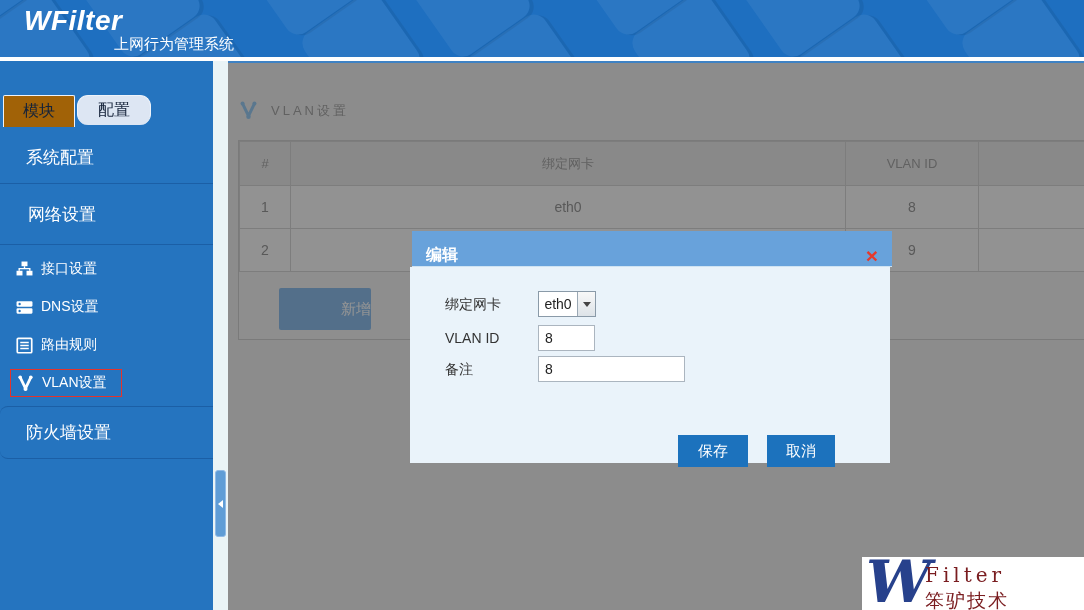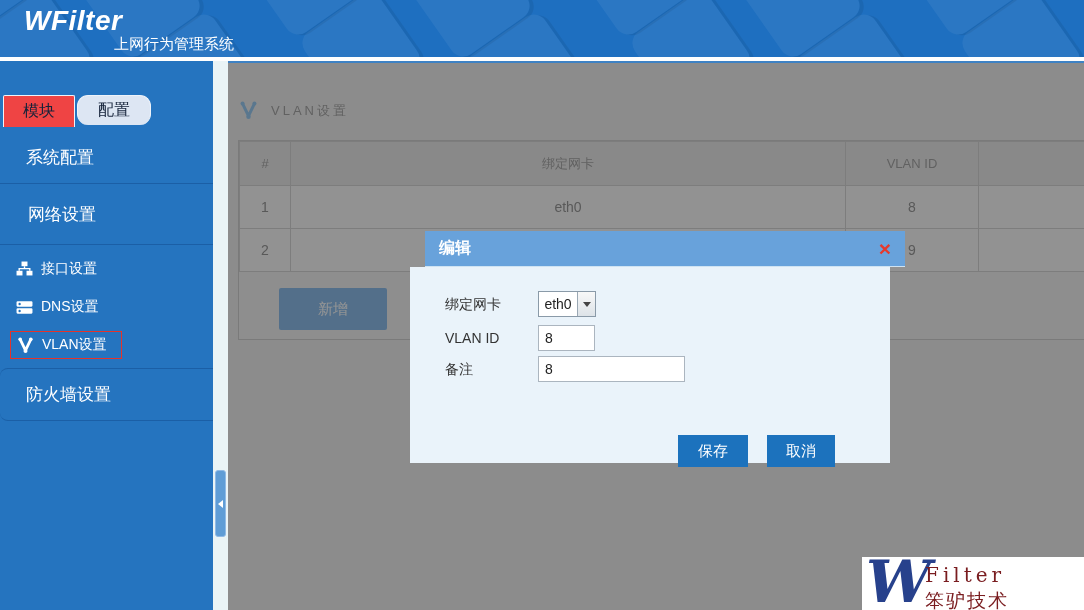--- a/index.html
+++ b/index.html
@@ -16,21 +16,21 @@
   .app-logo { position:absolute; left:24px; top:5px; color:#fff; font-size:28px;
               font-weight:bold; letter-spacing:0.5px;font-style:italic; }
   .app-subtitle { position:absolute; left:114px; top:35px; color:#fff; font-size:15px; }
 
   
   .sidebar { position:absolute; left:0; top:61px; width:213px; height:549px; background:#2574bf; }
   .tabs { position:absolute; left:0; top:34px; width:213px; height:32px; }
   .tab { position:absolute; top:0; height:32px; display:flex; align-items:center;
          justify-content:center; font-size:16px; color:#15233a; cursor:pointer;
          border:1px solid #eef3fa; border-bottom:none; border-radius:2px 2px 0 0; }
-  .tab-active { left:3px; width:72px; background:#ef4444; }
+  .tab-active { left:3px; width:72px; background:#a16207; }
   .tab-idle { left:77px; width:74px; height:30px; background:#dde6f3;border-radius:11px; }
   .menu { position:absolute; left:0; top:70px; width:250px; }
   .menu-item { height:53px; display:flex; align-items:center; justify-content:space-between;
                padding:0 18px 0 26px; color:#fff; font-size:17px; cursor:pointer;
                border-bottom:1px solid #1b5fa6; }
   .menu-item.tall { height:61px;padding-left:28px; }
   .submenu { padding:5px 0 4px 0; }
   .submenu-item { height:38px; display:flex; align-items:center; padding-left:16px;
                   color:#fff; font-size:14px; cursor:pointer; }
   .submenu-item .icon { width:17px; height:17px; margin-right:8px; display:inline-flex; }
@@ -57,30 +57,30 @@
   .page-title .ticon { width:19px; height:19px; display:inline-flex; }
   .page-title .ttext { margin-left:13px; font-size:13px; color:#a8a8a8; letter-spacing:3px; }
   .panel { position:absolute; left:10px; top:79px; width:850px; border:1px solid #d2d2d2;
            background:#f4f4f4; }
   table.grid { width:100%; border-collapse:collapse; table-layout:fixed; }
   table.grid th { height:44px; background:#ededed; color:#a8a8a8; font-weight:normal;
                   font-size:13px; border:1px solid #d8d8d8; text-align:center; }
   table.grid td { height:43px; background:#fbfbfb; color:#9a9a9a; font-size:14px;
                   border:1px solid #d8d8d8; text-align:center; }
   .add-row { position:relative; height:67px; }
-  .add-btn { position:absolute; left:40px; top:16px; width:108px; height:42px;
+  .add-btn { position:absolute; left:40px; top:16px; width:92px; height:42px;
              background:#8fc0ee; color:#ffffff; font-size:15px; border:none;
-             border-radius:2px; cursor:pointer; }
+             border-radius:2px; cursor:pointer;text-align:right; }
   .dim-overlay { position:absolute; left:0; top:0; width:100%; height:100%;
                  background:rgba(0,0,0,0.42); z-index:10; }
 
   
   .modal { position:absolute; left:410px; top:231px; width:480px; height:232px; z-index:30; }
-  .modal-header { position:absolute; left:15px; top:0; width:100%; height:36px; background:#68a2db;
-                  border-bottom:1px solid #cfe3f2; display:flex; align-items:center;
+  .modal-header { position:absolute; left:2px; top:0; width:100%; height:36px; background:#68a2db;
+                  border-bottom:1px solid #cfe3f2; display:flex; align-items:flex-end;
                   justify-content:space-between; padding:0 14px; }
   .modal-title { color:#fff; font-size:16px; font-weight:bold; }
   .modal-close { color:#e6392c; font-size:21px; font-weight:bold; line-height:1;
                  cursor:pointer; }
   .modal-body { position:absolute; left:0; top:36px; width:100%; height:196px; background:#eaf3fa; }
   .m-label { position:absolute; left:35px; height:26px; line-height:26px; font-size:14px; color:#333; }
   .m-input { position:absolute; left:128px; height:26px; border:1px solid #abb5bf;
              background:#fff; font-size:14px; color:#222; padding-left:6px;
              font-family:"Liberation Sans","DejaVu Sans",sans-serif; }
   .m-select { position:absolute; left:128px; top:24px; width:58px; height:26px;
@@ -176,20 +176,29 @@
       <div class="submenu-item">
         <span class="icon">
           <svg width="17" height="17" viewBox="0 0 16 16">
             <rect x="0.5" y="2.2" width="15" height="5" rx="1" fill="#fff"></rect>
             <circle cx="3.4" cy="4.7" r="1.1" fill="#2574bf"></circle>
             <rect x="0.5" y="8.8" width="15" height="5" rx="1" fill="#fff"></rect>
             <circle cx="3.4" cy="11.3" r="1.1" fill="#2574bf"></circle>
           </svg>
         </span>
         <span>DNS设置</span>
+      </div>
+      <div class="submenu-item">
+        <span class="icon">
+          <svg width="17" height="17" viewBox="0 0 16 16">
+            <rect x="1.2" y="1.2" width="13.6" height="13.6" rx="1" fill="none" stroke="#fff" stroke-width="1.6"></rect>
+            <path d="M4 5.2 H12 M4 8 H12 M4 10.8 H12" stroke="#fff" stroke-width="1.4"></path>
+          </svg>
+        </span>
+        <span>路由规则</span>
       </div>
       <div class="submenu-item vlan">
         <span class="hl-box">
           <span class="icon">
             <svg width="17" height="17" viewBox="0 0 16 16">
               <path d="M3 2.2 L8 12.5 M13 2.2 L8 12.5" fill="none" stroke="#fff" stroke-width="2.6" stroke-linecap="round"></path>
               <circle cx="3" cy="2.2" r="1.7" fill="#fff"></circle>
               <circle cx="13" cy="2.2" r="1.7" fill="#fff"></circle>
               <circle cx="8" cy="13.2" r="1.9" fill="#fff"></circle>
             </svg>

